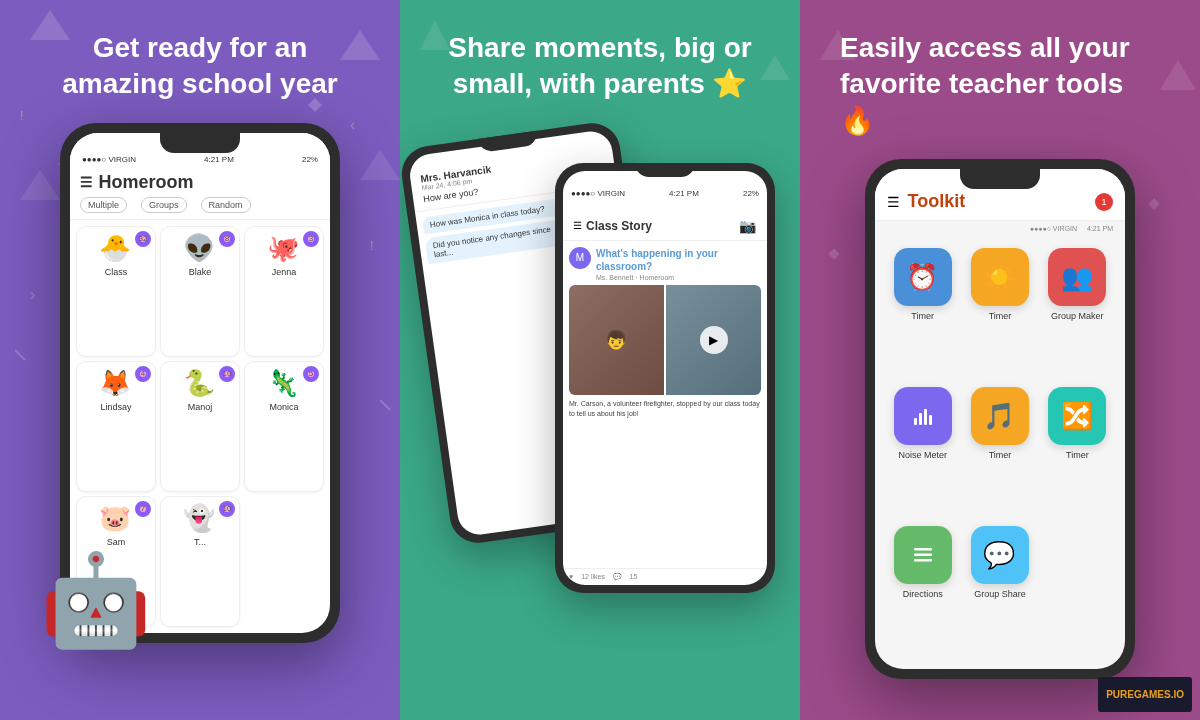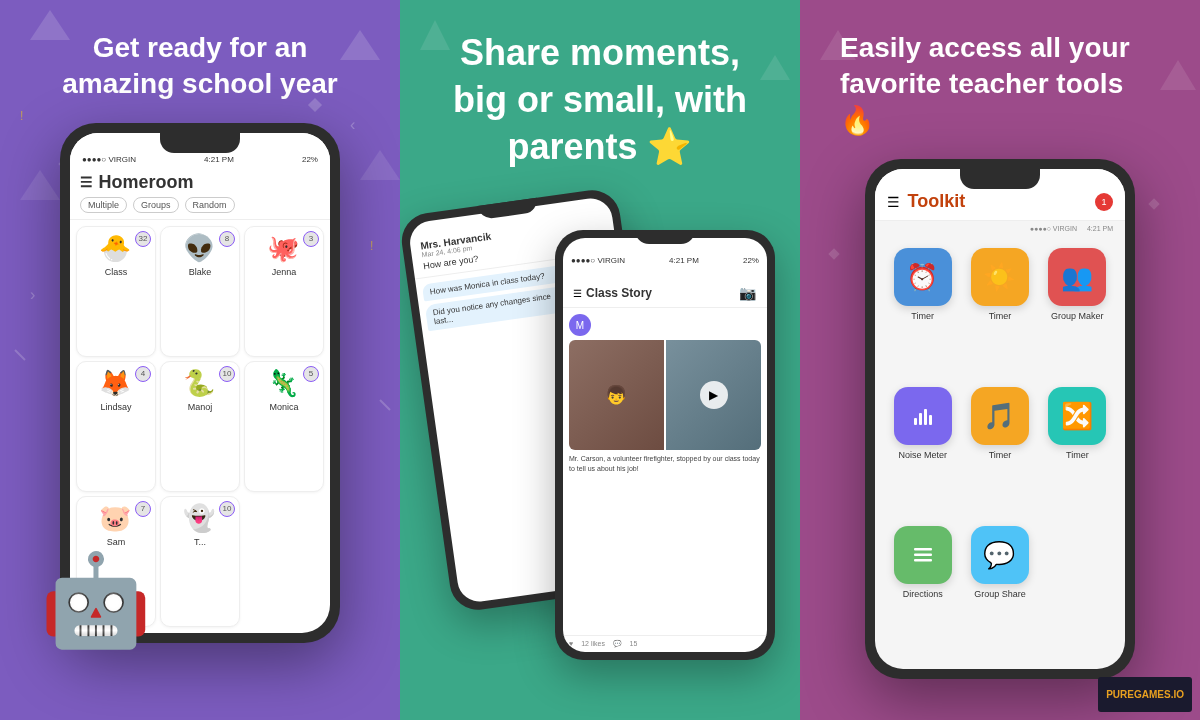--- a/index.html
+++ b/index.html
@@ -94,21 +94,21 @@
       font-size: 18px;
       font-weight: 700;
       color: #333;
       display: flex;
       align-items: center;
       gap: 6px;
     }
     .hamburger-icon { font-size: 14px; }
     .header-tabs {
       display: flex;
-      gap: 6px;
+      gap: 14px;
       margin-top: 4px;
     }
     .header-tab {
       font-size: 9px;
       border: 1px solid #ccc;
       border-radius: 12px;
       padding: 2px 7px;
       color: #555;
     }
     .student-grid {
@@ -127,30 +127,30 @@
       flex-direction: column;
       align-items: center;
       padding: 6px 4px;
       position: relative;
       box-shadow: 0 1px 3px rgba(0,0,0,0.05);
     }
     .student-badge {
       position: absolute;
       top: 4px;
       right: 4px;
-      background: #e5e5e5;
+      background: #f9a8d4;
       border-radius: 50%;
       width: 16px;
       height: 16px;
       font-size: 8px;
       display: flex;
       align-items: center;
       justify-content: center;
       color: #555;
-      border: 1px solid #8b5cf6;
+      border: 5px solid #8b5cf6;
     }
     .monster-emoji {
       font-size: 26px;
       margin-bottom: 3px;
     }
     .student-name {
       font-size: 9px;
       color: #333;
       font-weight: 500;
     }
@@ -171,21 +171,21 @@
       position: relative;
       overflow: hidden;
       display: flex;
       flex-direction: column;
       align-items: center;
     }
     .panel2 .headline {
       position: relative;
       z-index: 2;
       color: #fff;
-      font-size: 36px;
+      font-size: 28px;
       font-weight: 800;
       text-align: center;
       padding: 30px 40px 10px;
       line-height: 1.3;
     }
     .phones-stack {
       position: relative;
       width: 350px;
       height: 560px;
       z-index: 2;
@@ -569,20 +569,24 @@
           <span>22%</span>
         </div>
         <div class="story-header">
           <span style="font-size:10px;">☰</span>
           <span class="story-title">Class Story</span>
           <span style="margin-left:auto;font-size:14px;color:#2196f3;">📷</span>
         </div>
         <div class="story-post">
           <div style="display:flex;align-items:flex-start;gap:5px;margin-bottom:4px;">
             <div style="width:22px;height:22px;background:#7b68ee;border-radius:50%;flex-shrink:0;display:flex;align-items:center;justify-content:center;font-size:10px;color:#fff;">M</div>
+            <div>
+              <div class="story-question">What's happening in your classroom?</div>
+              <div style="font-size:7px;color:#888;margin-top:1px;">Ms. Bennett · Homeroom</div>
+            </div>
           </div>
           <div class="image-collage">
             <div class="img-placeholder img-kids">👦</div>
             <div class="img-placeholder img-class">
               <div style="position:relative;width:100%;height:100%;display:flex;align-items:center;justify-content:center;">
                 <div class="play-btn">▶</div>
               </div>
             </div>
           </div>
           <div class="story-caption">Mr. Carson, a volunteer firefighter, stopped by our class today to tell us about his job!</div>

